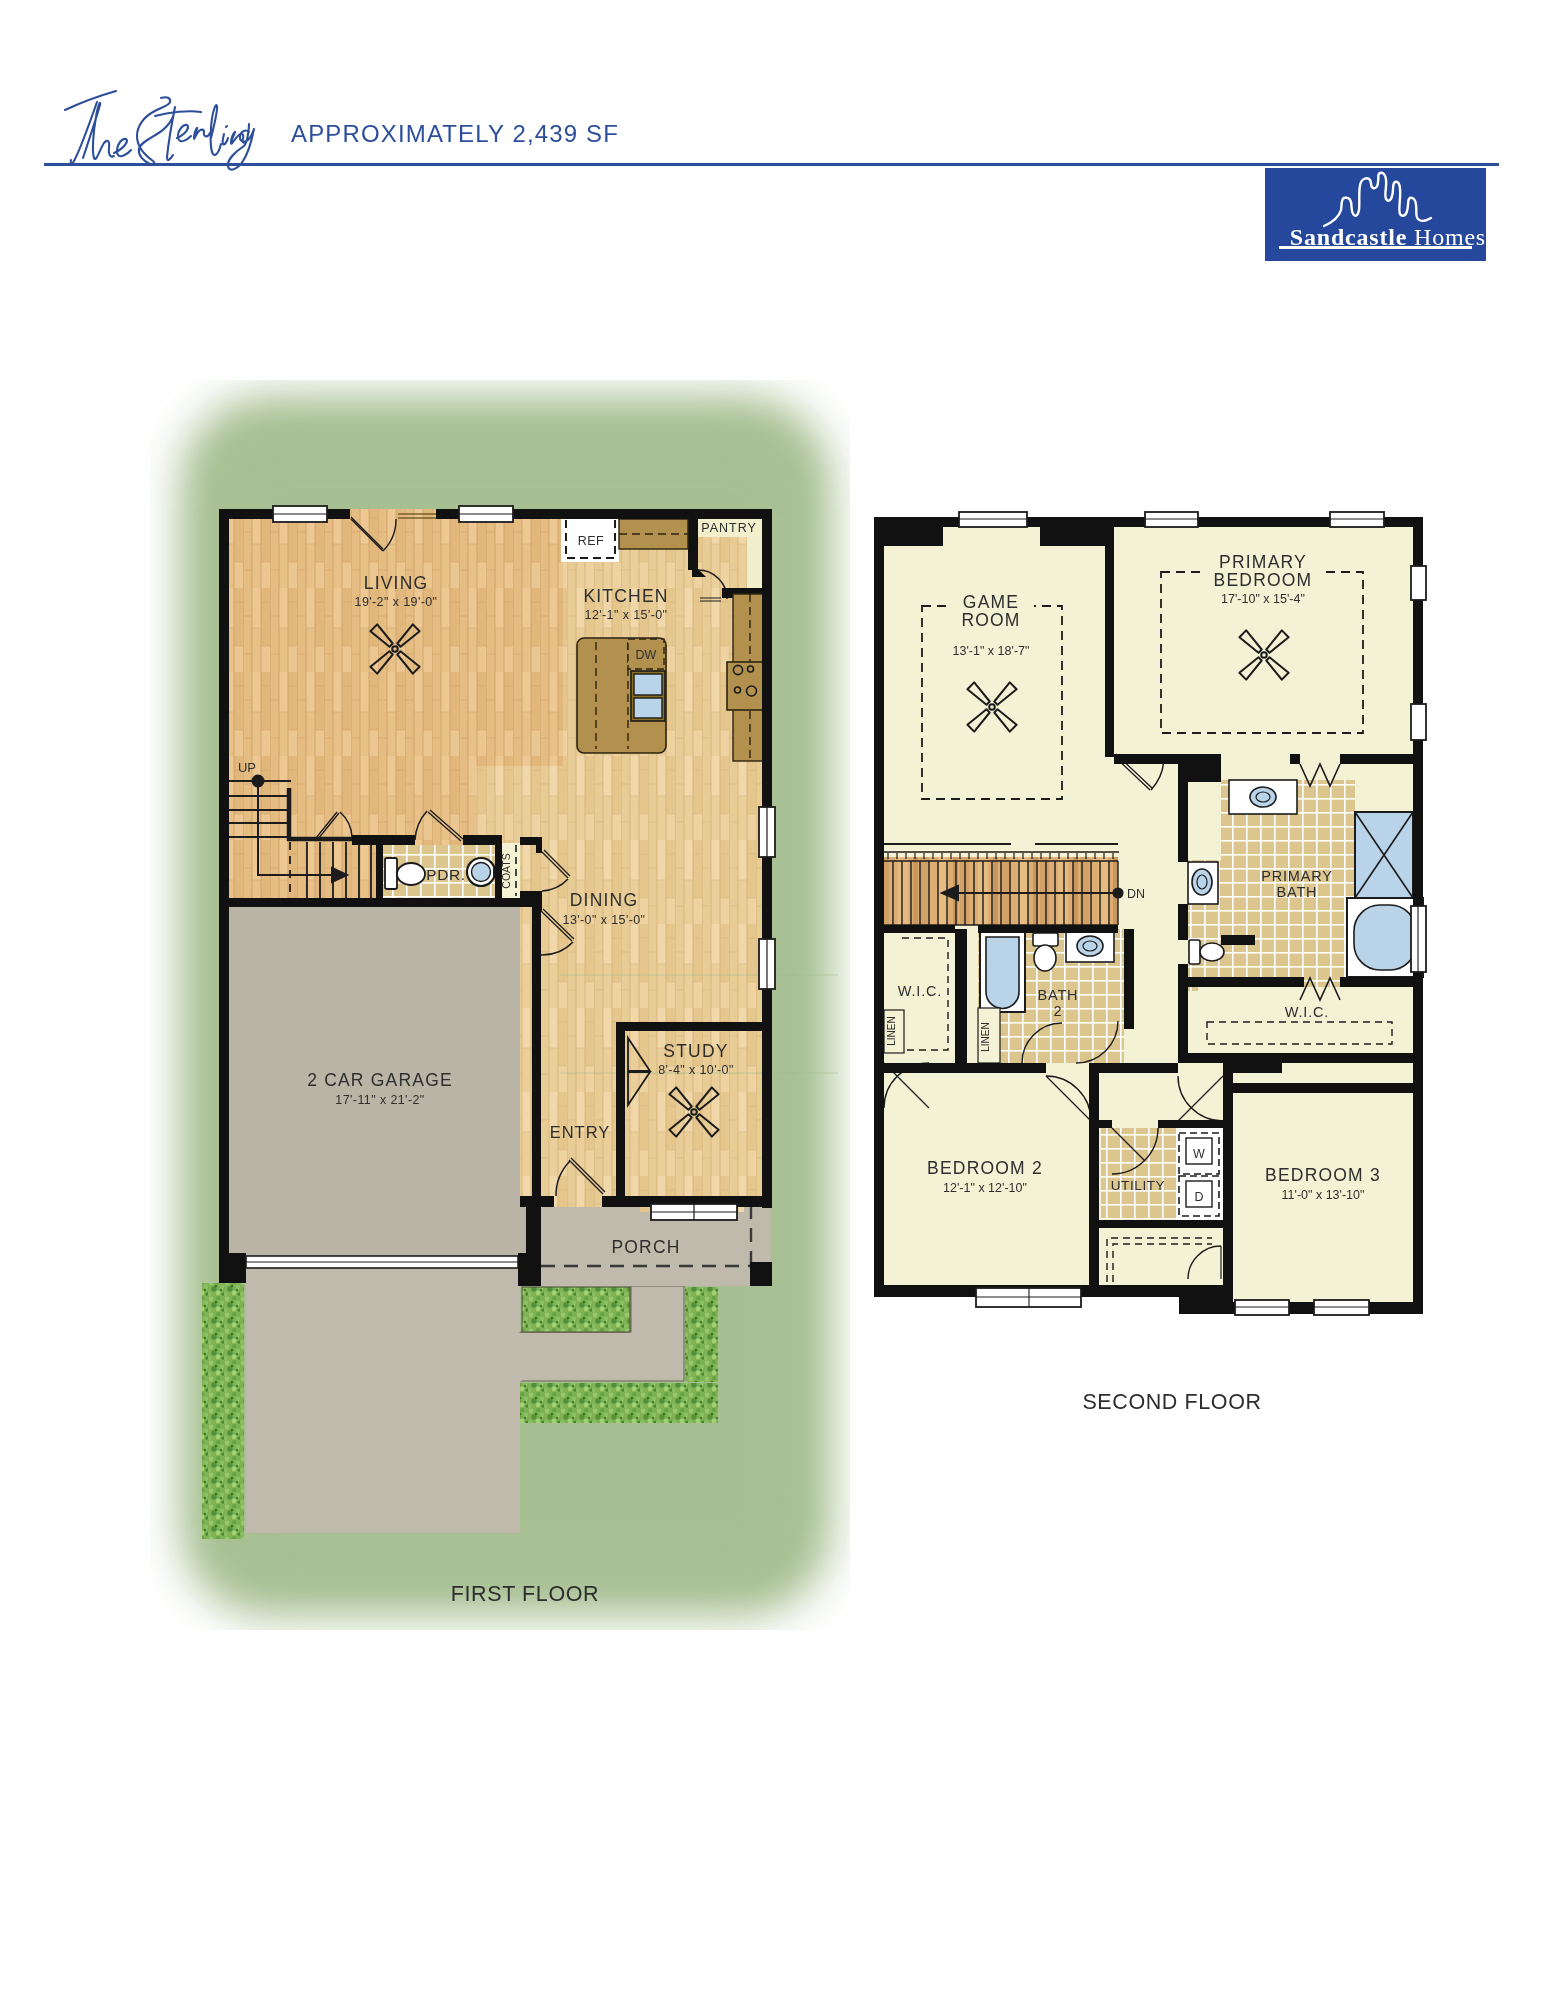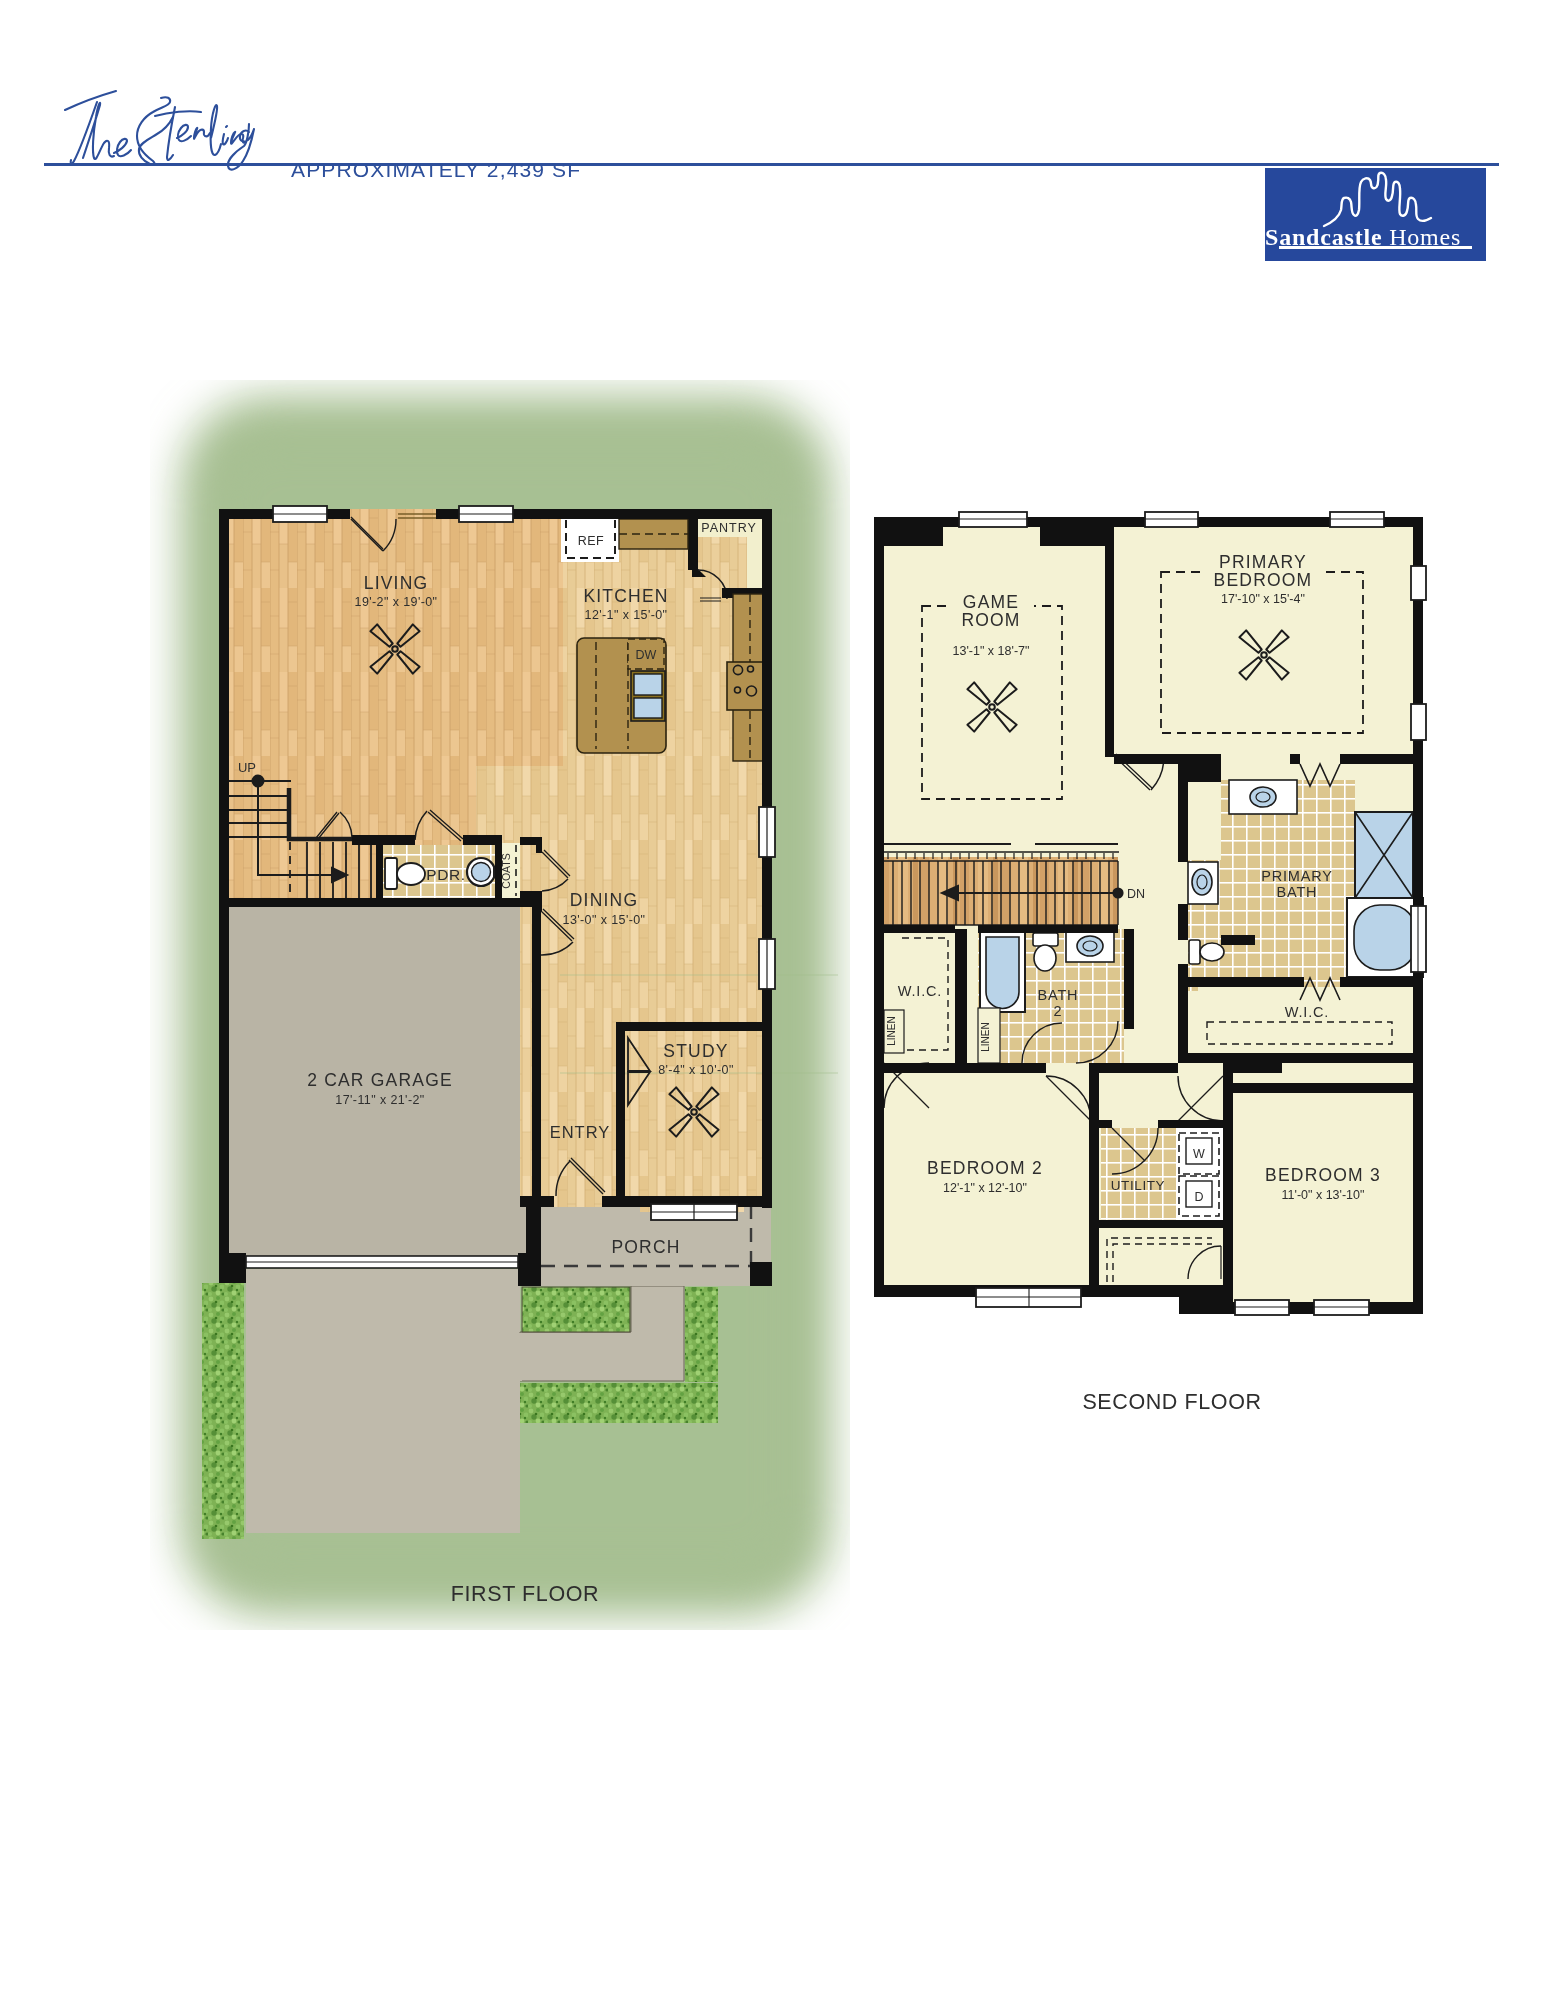--- a/index.html
+++ b/index.html
@@ -24,31 +24,31 @@
       <path d="M 174 138 C 179 136 185 131 185 127 C 185 124 181 124 178 128 C 175 132 174 137 176 140 C 178 143 184 140 188 136"></path>
       <path d="M 191 138 C 193 131 195 127 194 128 C 193 129 191 134 191 138 C 191 141 192 135 196 131 C 198 129 201 129 201 132 C 201 134 200 135 202 136 C 204 137 206 135 207 133"></path>
       <path d="M 208 138 C 211 126 215 110 214 106 C 213 102 209 112 208 128 C 207 143 208 156 212 155 C 215 154 217 148 218 144"></path>
       <path d="M 221 134 C 220 138 219 142 220 144 C 221 146 224 142 225 138 M 223 127 L 224 126"></path>
       <path d="M 228 142 C 230 136 233 131 232 132 C 230 133 228 139 228 143 C 228 146 232 138 236 135 C 239 133 241 134 240 138 C 239 141 240 144 243 142"></path>
       <path d="M 246 132 C 243 129 238 131 237 136 C 236 141 241 143 245 140 C 248 137 250 132 251 129 C 249 139 246 152 240 161 C 235 169 226 173 225 166 C 224 160 232 152 241 146 C 244 143 246 131 246 124"></path>
       </g>
     </g>
   </svg>
 
-  <div class="abs" style="left:291px;top:122px;font-size:21px;letter-spacing:1.15px;color:#2d4f9b;line-height:1;margin-top:37px;">APPROXIMATELY 2,439 SF</div>
+  <div class="abs" style="left:291px;top:122px;font-size:24px;letter-spacing:1.15px;color:#2d4f9b;line-height:1;">APPROXIMATELY 2,439 SF</div>
 
   <div class="abs" style="left:44px;top:163px;width:1455px;height:3px;background:#2d4f9b;"></div>
 
   <div class="abs" style="left:1265px;top:168px;width:221px;height:93px;background:#26489c;"></div>
 
   <svg class="abs" style="left:1265px;top:168px;" width="221" height="93" viewBox="0 0 221 93">
     <path d="M 59 58 C 68 54 74 49 76 42 C 77 36 76 31 79 30 C 82 29 85 30 86 34 C 87 39 86 45 89 47 C 91 49 93 47 94 42 C 95 33 93 20 96 14 C 98 10 103 9 105 12 C 107 15 105 19 108 20 C 111 21 113 18 113 14 C 114 10 112 6 115 5 C 118 4 121 7 121 12 C 122 18 119 27 121 31 C 123 34 126 33 127 28 C 129 22 127 15 130 14 C 133 13 135 16 135 21 C 136 30 133 42 135 46 C 137 49 141 48 142 43 C 144 37 142 31 145 30 C 148 29 151 32 151 37 C 152 42 150 48 153 51 C 156 54 161 53 166 50" fill="none" stroke="#ffffff" stroke-width="2.4" stroke-linecap="round"></path>
   </svg>
 
-  <div class="abs" style="left:1265px;top:225px;width:221px;text-align:left;color:#ffffff;font-family:'Liberation Serif',serif;font-size:24px;letter-spacing:0.8px;line-height:1;white-space:nowrap;"><b>Sandcastle</b> Homes</div>
+  <div class="abs" style="left:1265px;top:225px;width:221px;text-align:right;color:#ffffff;font-family:'Liberation Serif',serif;font-size:24px;letter-spacing:0.8px;line-height:1;white-space:nowrap;"><b>Sandcastle</b> Homes</div>
   <div class="abs" style="left:1279px;top:246px;width:193px;height:2.5px;background:#ffffff;"></div>
 
   <svg id="f1" class="abs" style="left:150px;top:380px;" width="700" height="1250" viewBox="150 380 700 1250">
   <defs>
     <filter id="blur" x="-20%" y="-20%" width="140%" height="140%">
           <feGaussianBlur stdDeviation="22"></feGaussianBlur>
         </filter>
     <pattern id="woodD" width="27" height="84" patternUnits="userSpaceOnUse">
       <rect width="27" height="84" fill="#e9c28a"></rect>
       <rect x="0" width="9" height="84" fill="#e5bc81"></rect>

